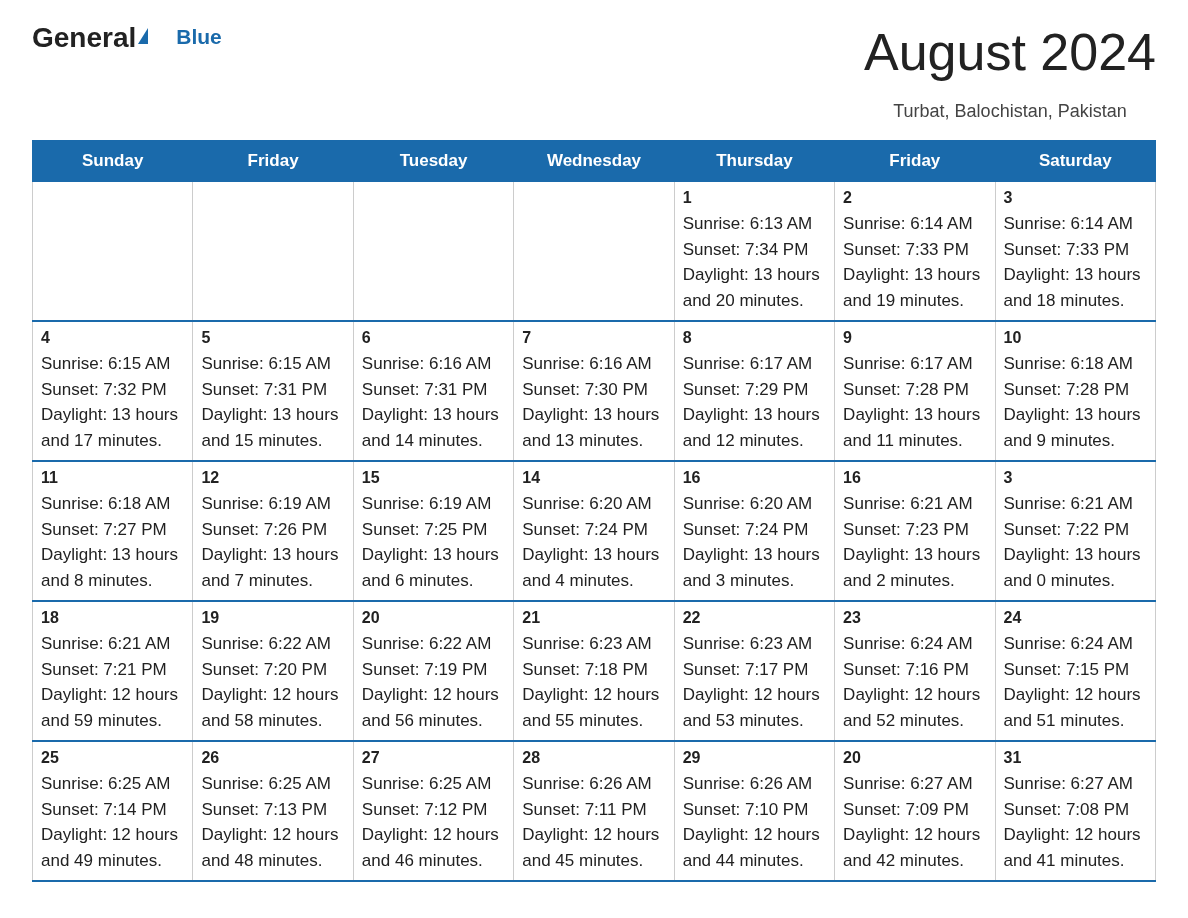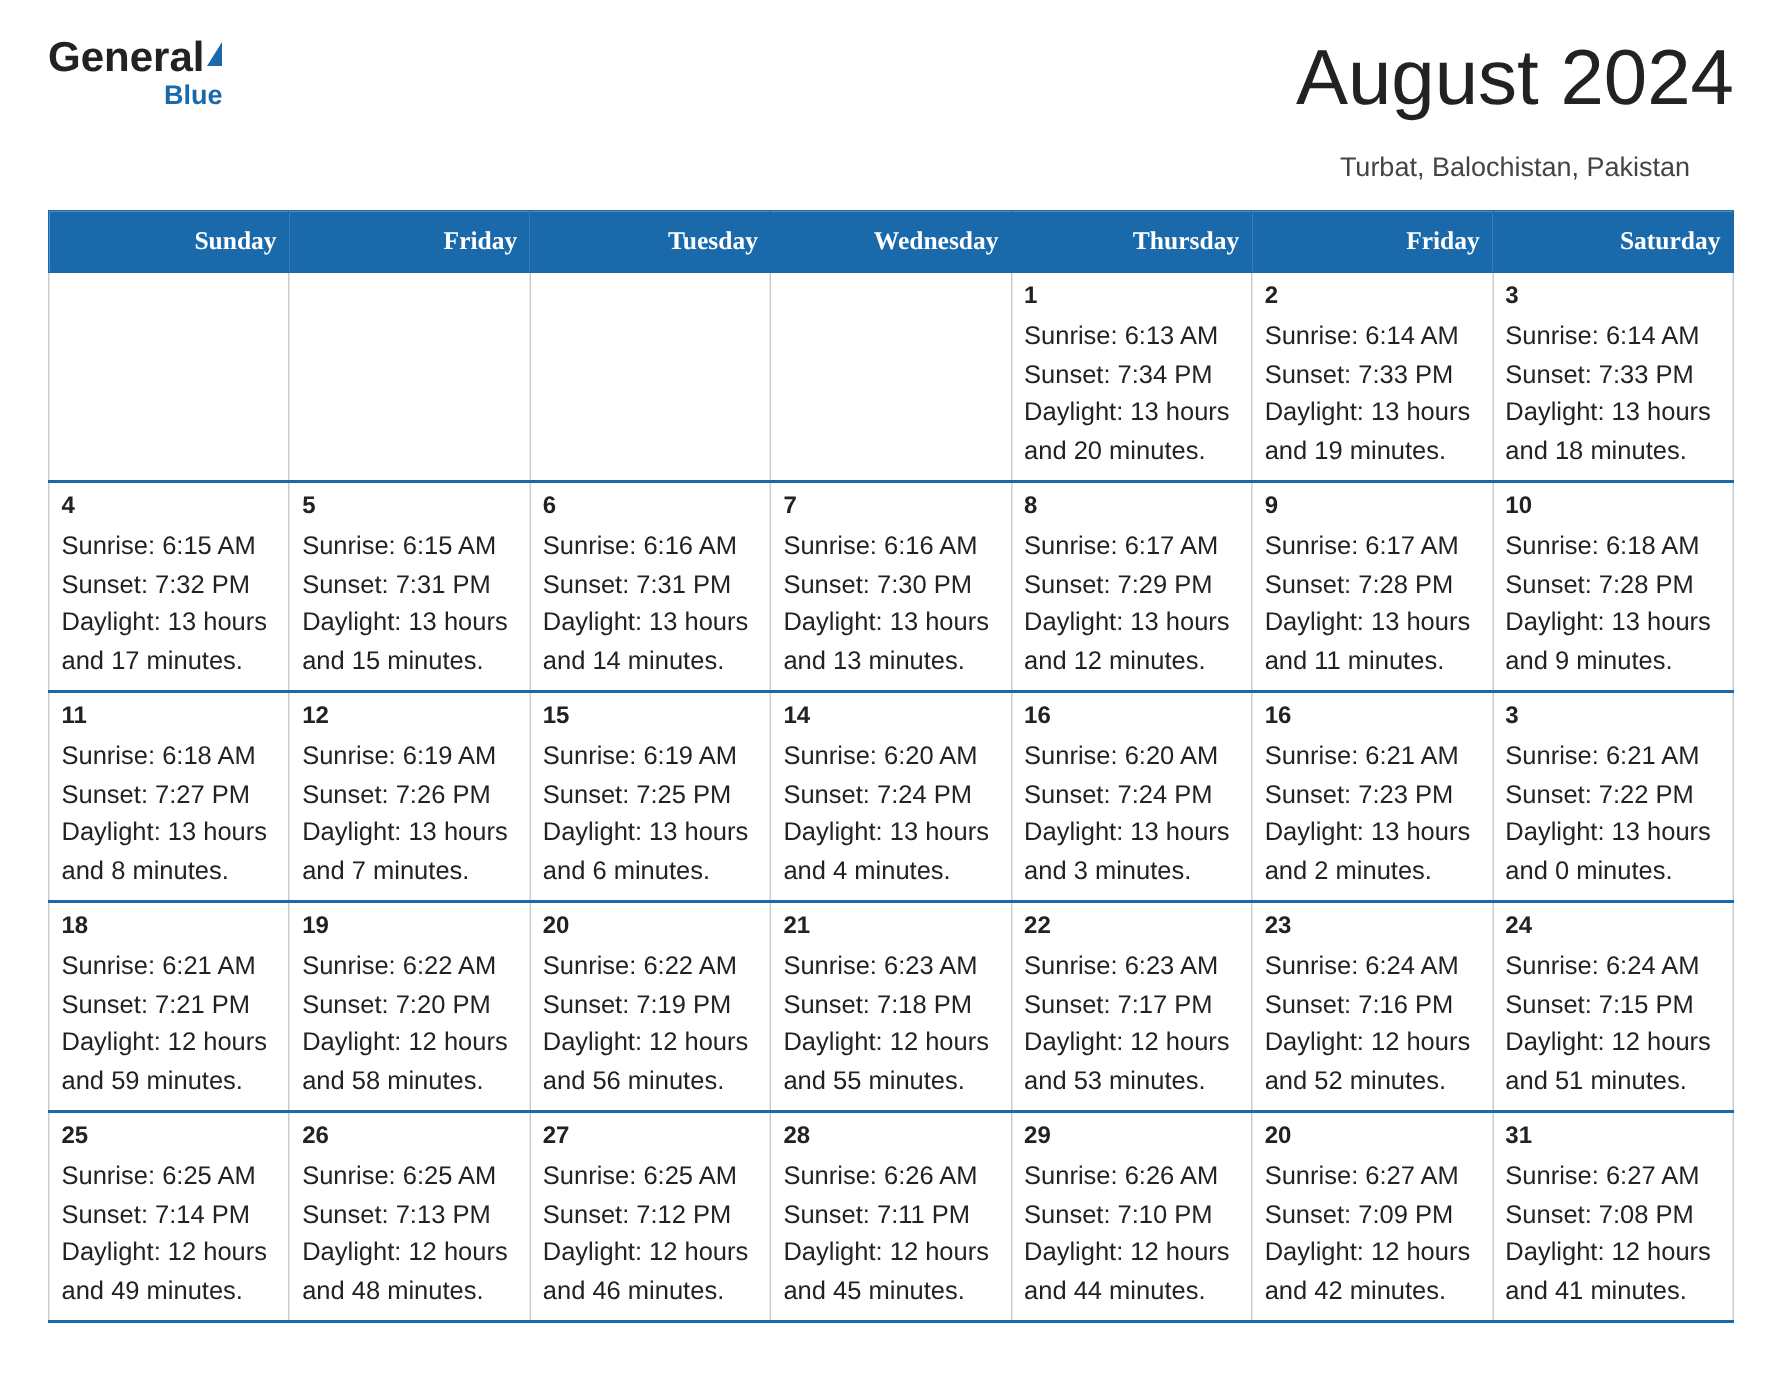--- a/index.html
+++ b/index.html
@@ -11,31 +11,31 @@
       min-height: 918px;
     }
     .header {
       display: flex;
       justify-content: space-between;
       align-items: flex-start;
       margin-bottom: 18px;
     }
     .logo {
       display: flex;
-      flex-direction: column;
-      align-items: flex-end;
+      flex-direction: row;
+      align-items: flex-start;
     }
     .logo-general {
       font-size: 28px;
       font-weight: bold;
       color: #222;
       line-height: 1;
     }
     .logo-blue {
-      font-size: 18px;
+      font-size: 21px;
       font-weight: bold;
       color: #1a6aab;
       line-height: 1;
       margin-top: 2px;
       margin-left: 28px;
     }
     .logo-triangle {
       display: inline-block;
       width: 0;
       height: 0;
@@ -66,22 +66,21 @@
       border-collapse: collapse;
       table-layout: fixed;
     }
     .calendar-table thead th {
       background-color: #1a6aab;
       color: #fff;
       font-size: 17px;
       font-weight: bold;
       padding: 10px 8px;
       border: 1px solid #1a6aab;
-      text-align: right;
-      font-family: Liberation Serif, serif;
+      text-align: center;
     }
     .calendar-table tbody td {
       border: 1px solid #ccc;
       vertical-align: top;
       padding: 7px 8px;
       min-height: 110px;
       height: 130px;
     }
     .calendar-table tbody tr {
       border-bottom: 2px solid #1a6aab;

